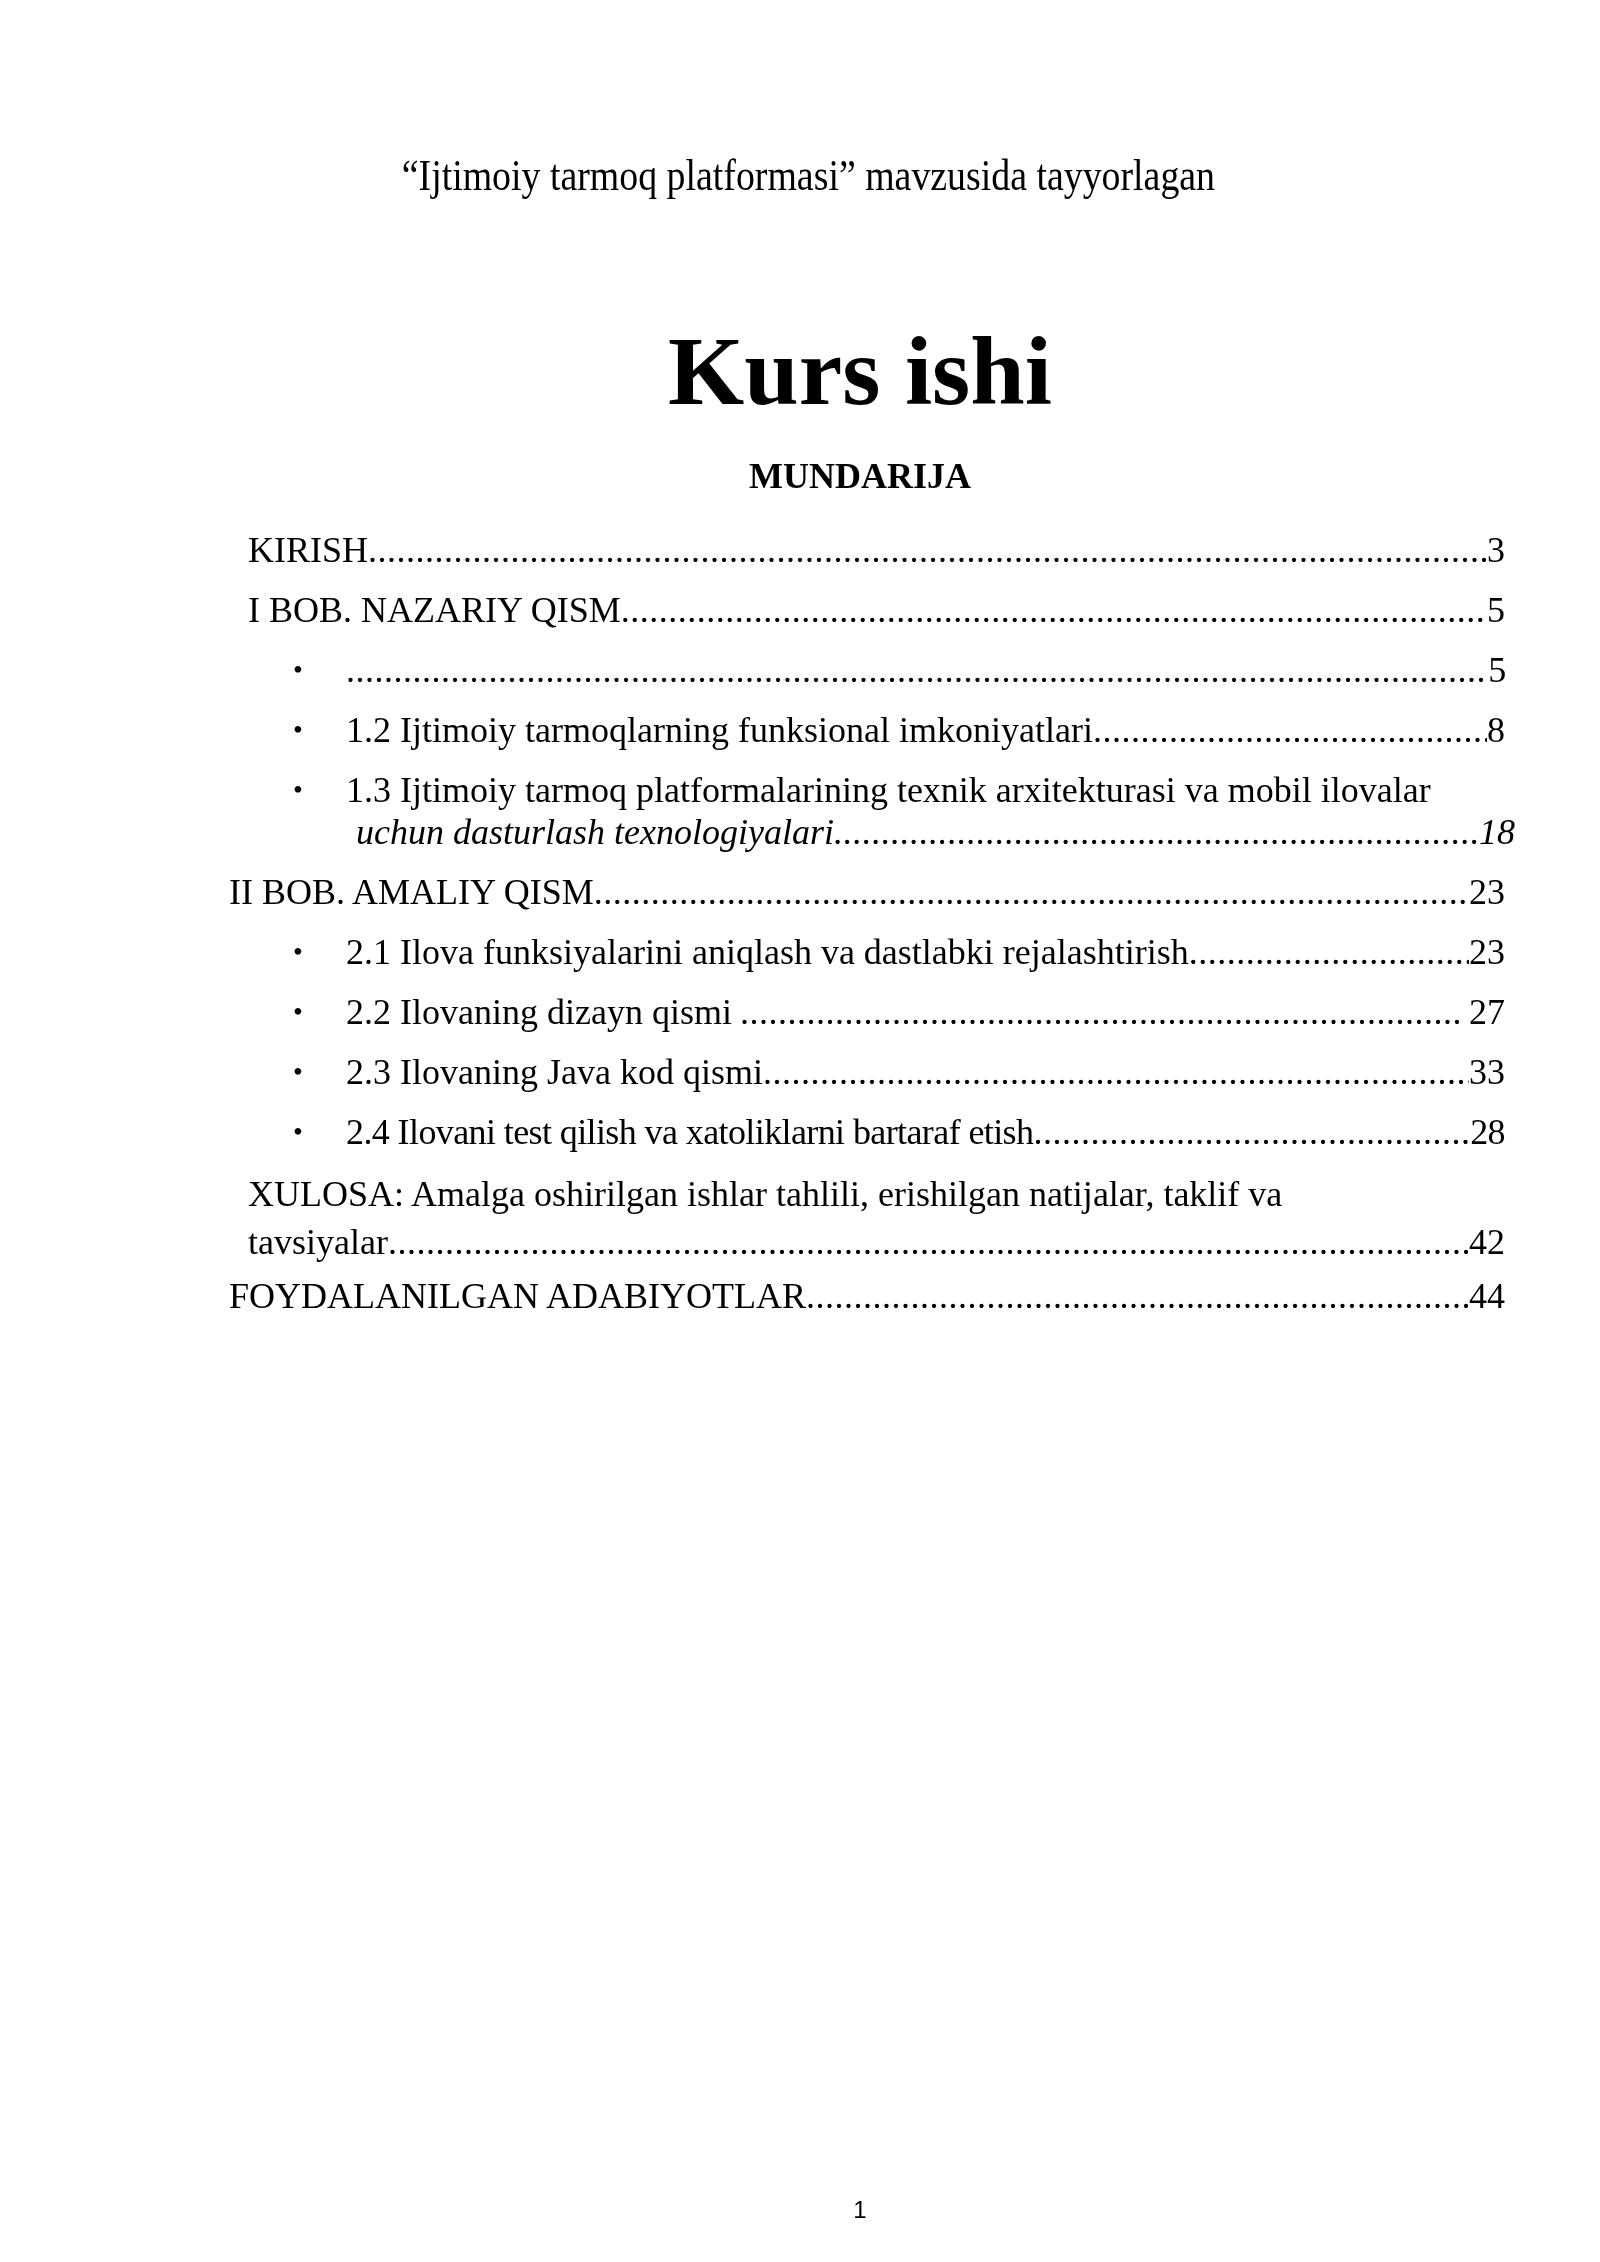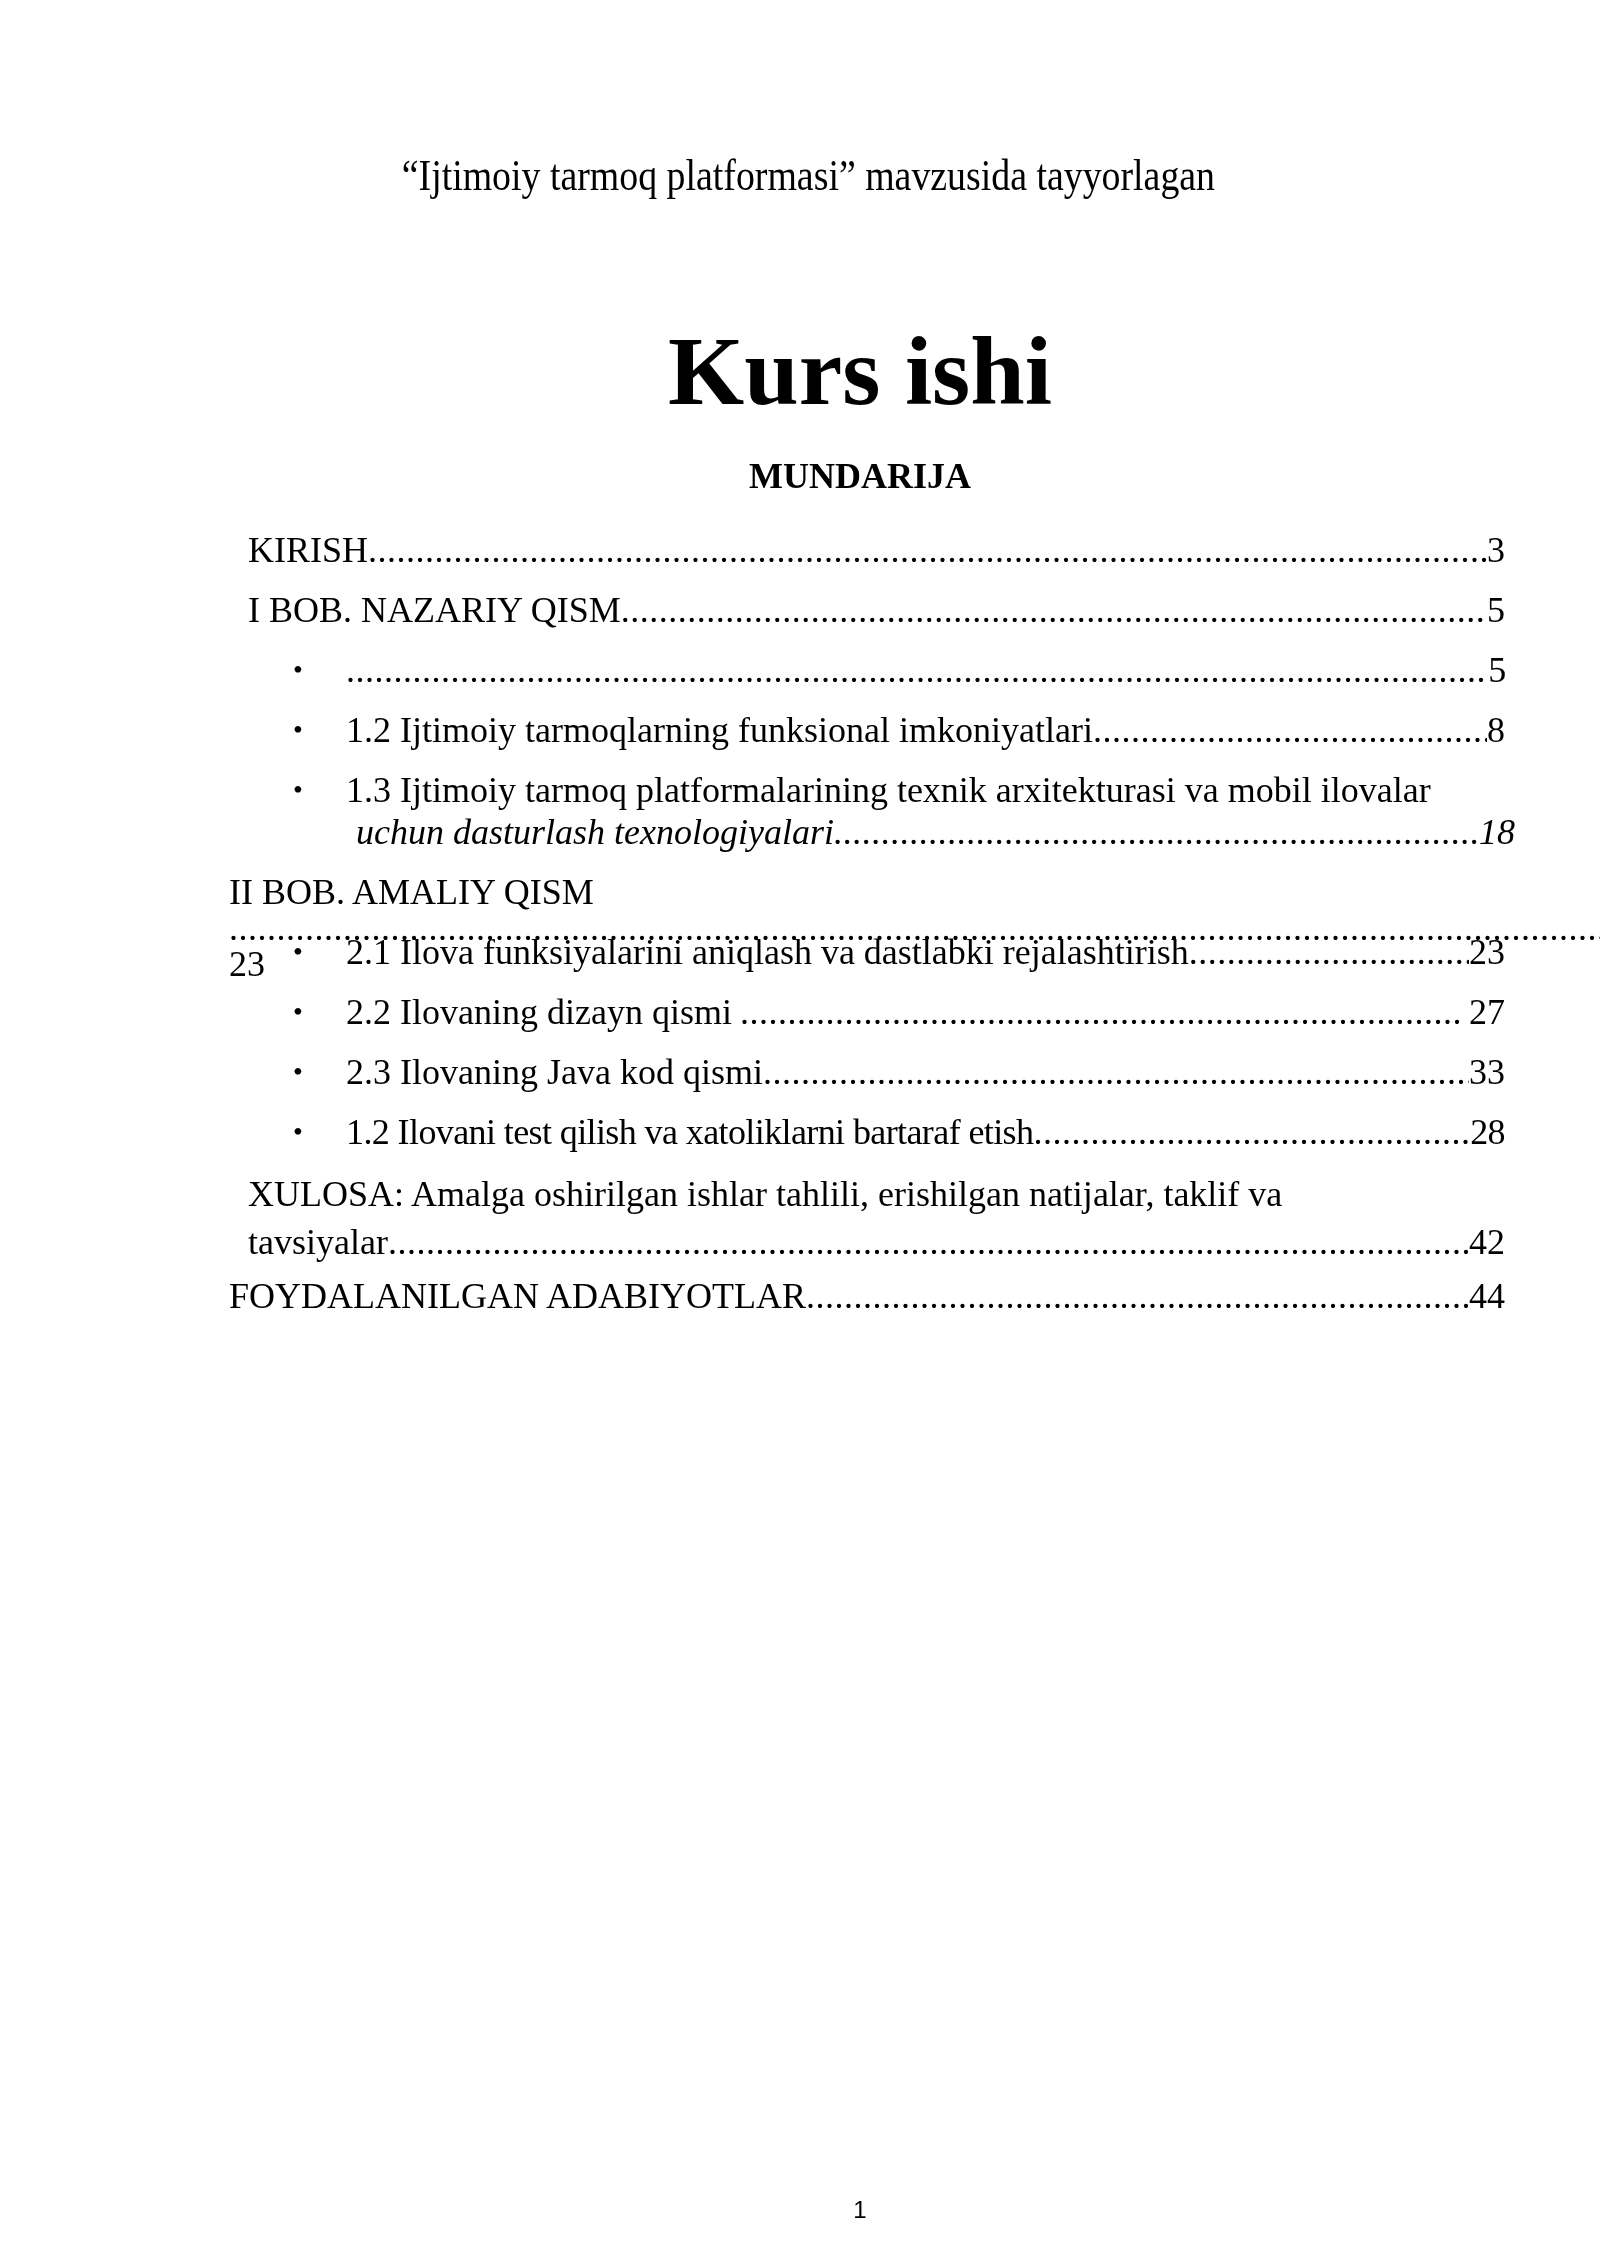--- a/index.html
+++ b/index.html
@@ -54,21 +54,21 @@
     </div>
 
     <span class="bullet" style="left:293px; top:772px;">•</span>
     <div class="entry" style="left:346px; top:772px;">1.3 Ijtimoiy tarmoq platformalarining texnik arxitekturasi va mobil ilovalar</div>
     <div class="entry row" style="left:356px; top:814px; width:1159px;font-style:italic;">
       <span class="label">uchun dasturlash texnologiyalari</span>
       <span class="leader"></span>
       <span class="page">18</span>
     </div>
 
-    <div class="entry row" style="left:229px; top:874px; width:1276px;flex-direction:column;">
+    <div class="entry row" style="left:229px; top:874px; width:1276px;">
       <span class="label">II BOB. AMALIY QISM</span>
       <span class="leader"></span>
       <span class="page">23</span>
     </div>
 
     <span class="bullet" style="left:293px; top:934px;">•</span>
     <div class="entry row" style="left:346px; top:934px; width:1159px;">
       <span class="label">2.1 Ilova funksiyalarini aniqlash va dastlabki rejalashtirish</span>
       <span class="leader"></span>
       <span class="page">23</span>
@@ -83,21 +83,21 @@
 
     <span class="bullet" style="left:293px; top:1054px;">•</span>
     <div class="entry row" style="left:346px; top:1054px; width:1159px;">
       <span class="label">2.3 Ilovaning Java kod qismi</span>
       <span class="leader"></span>
       <span class="page">33</span>
     </div>
 
     <span class="bullet" style="left:293px; top:1114px;">•</span>
     <div class="entry row" style="left:346px; top:1114px; width:1159px; letter-spacing:-0.6px;">
-      <span class="label">1.2 Ilovani test qilish va xatoliklarni bartaraf etish</span>
+      <span class="label">2.4 Ilovani test qilish va xatoliklarni bartaraf etish</span>
       <span class="leader" style="letter-spacing:0.5px;"></span>
       <span class="page">28</span>
     </div>
 
     <div class="entry" style="left:248px; top:1176px;">XULOSA: Amalga oshirilgan ishlar tahlili, erishilgan natijalar, taklif va</div>
     <div class="entry row" style="left:248px; top:1218px; width:1257px;margin-top:6px;">
       <span class="label">tavsiyalar</span>
       <span class="leader"></span>
       <span class="page">42</span>
     </div>

